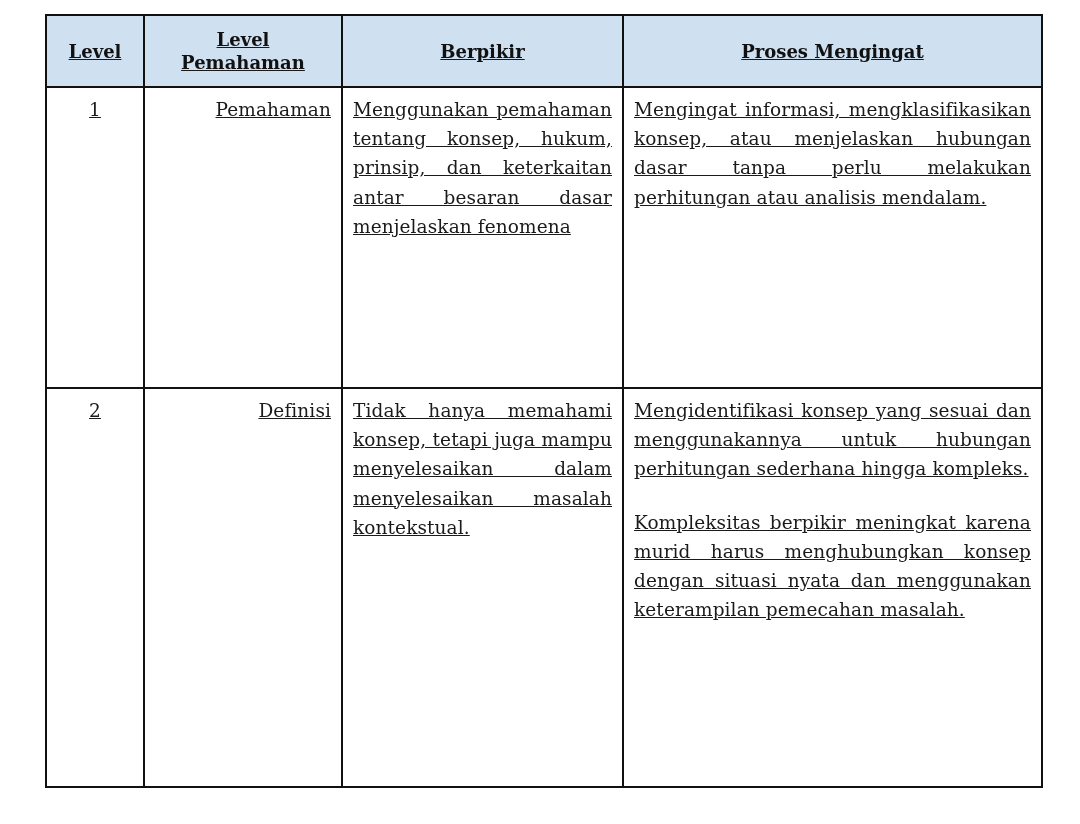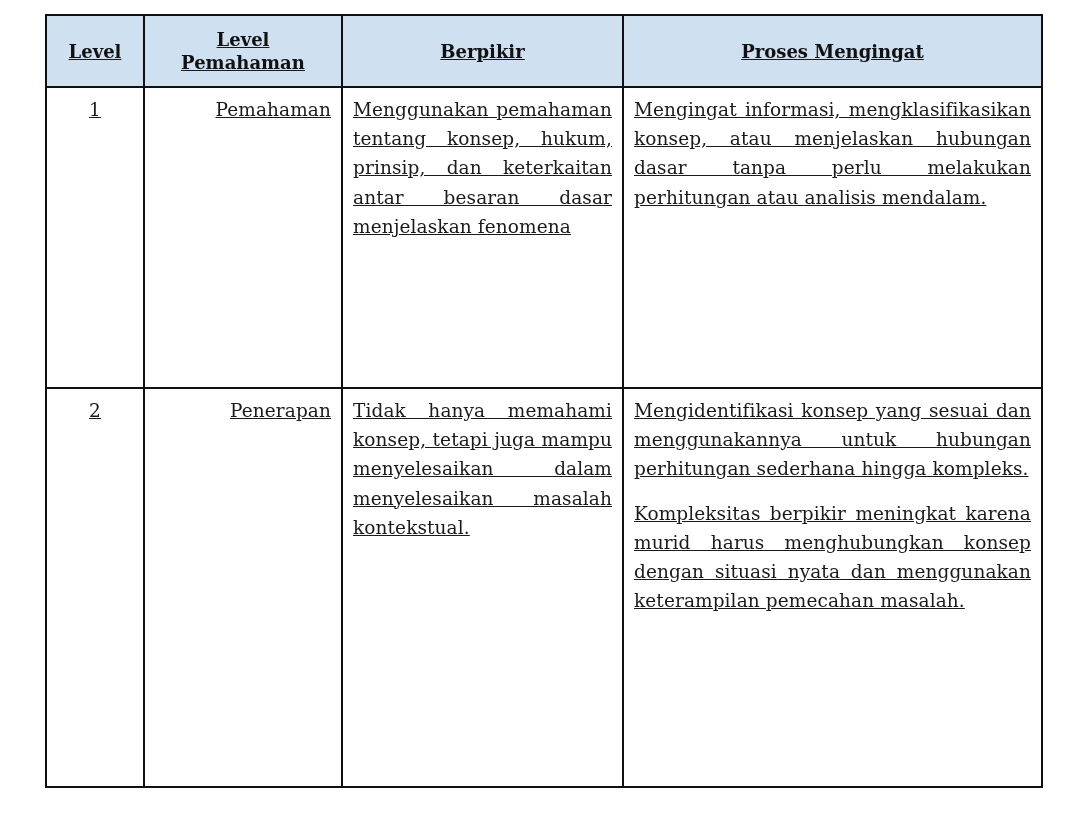--- a/index.html
+++ b/index.html
@@ -45,21 +45,21 @@
       padding: 7px 10px 10px 10px;
       letter-spacing: 0.1px;
     }
     td.c-level { text-align: center; }
     td.c-cog { text-align: right; }
     td.c-def, td.c-proc {
       text-align: justify;
       hyphens: none;
     }
     .para { display: block; }
-    .para + .para { margin-top: 15px; }
+    .para + .para { margin-top: 24px; }
     tr.r1 td { height: 282px; }
     tr.r2 td { height: 380px; }
   </style>
 </head>
 <body>
 
 <table class="cog">
   <colgroup>
     <col style="width:98px">
     <col style="width:198px">
@@ -87,21 +87,21 @@
     <tr class="r1">
       <td class="c-level">1</td>
       <td class="c-cog">Pemahaman</td>
       <td class="c-def">Menggunakan pemahaman tentang konsep, hukum, prinsip, dan keterkaitan antar besaran dasar menjelaskan fenomena</td>
       <td class="c-proc">
         <span class="para">Mengingat informasi, mengklasifikasikan konsep, atau menjelaskan hubungan dasar tanpa perlu melakukan perhitungan atau analisis mendalam.</span>
       </td>
     </tr>
     <tr class="r2">
       <td class="c-level">2</td>
-      <td class="c-cog">Penerapan</td>
+      <td class="c-cog">Definisi</td>
       <td class="c-def">Tidak hanya memahami konsep, tetapi juga mampu menyelesaikan dalam menyelesaikan masalah kontekstual.</td>
       <td class="c-proc">
         <span class="para">Mengidentifikasi konsep yang sesuai dan menggunakannya untuk hubungan perhitungan sederhana hingga kompleks.</span>
         <span class="para">Kompleksitas berpikir meningkat karena murid harus menghubungkan konsep dengan situasi nyata dan menggunakan keterampilan pemecahan masalah.</span>
       </td>
     </tr>
   </tbody>
 </table>
 
 </body></html>

